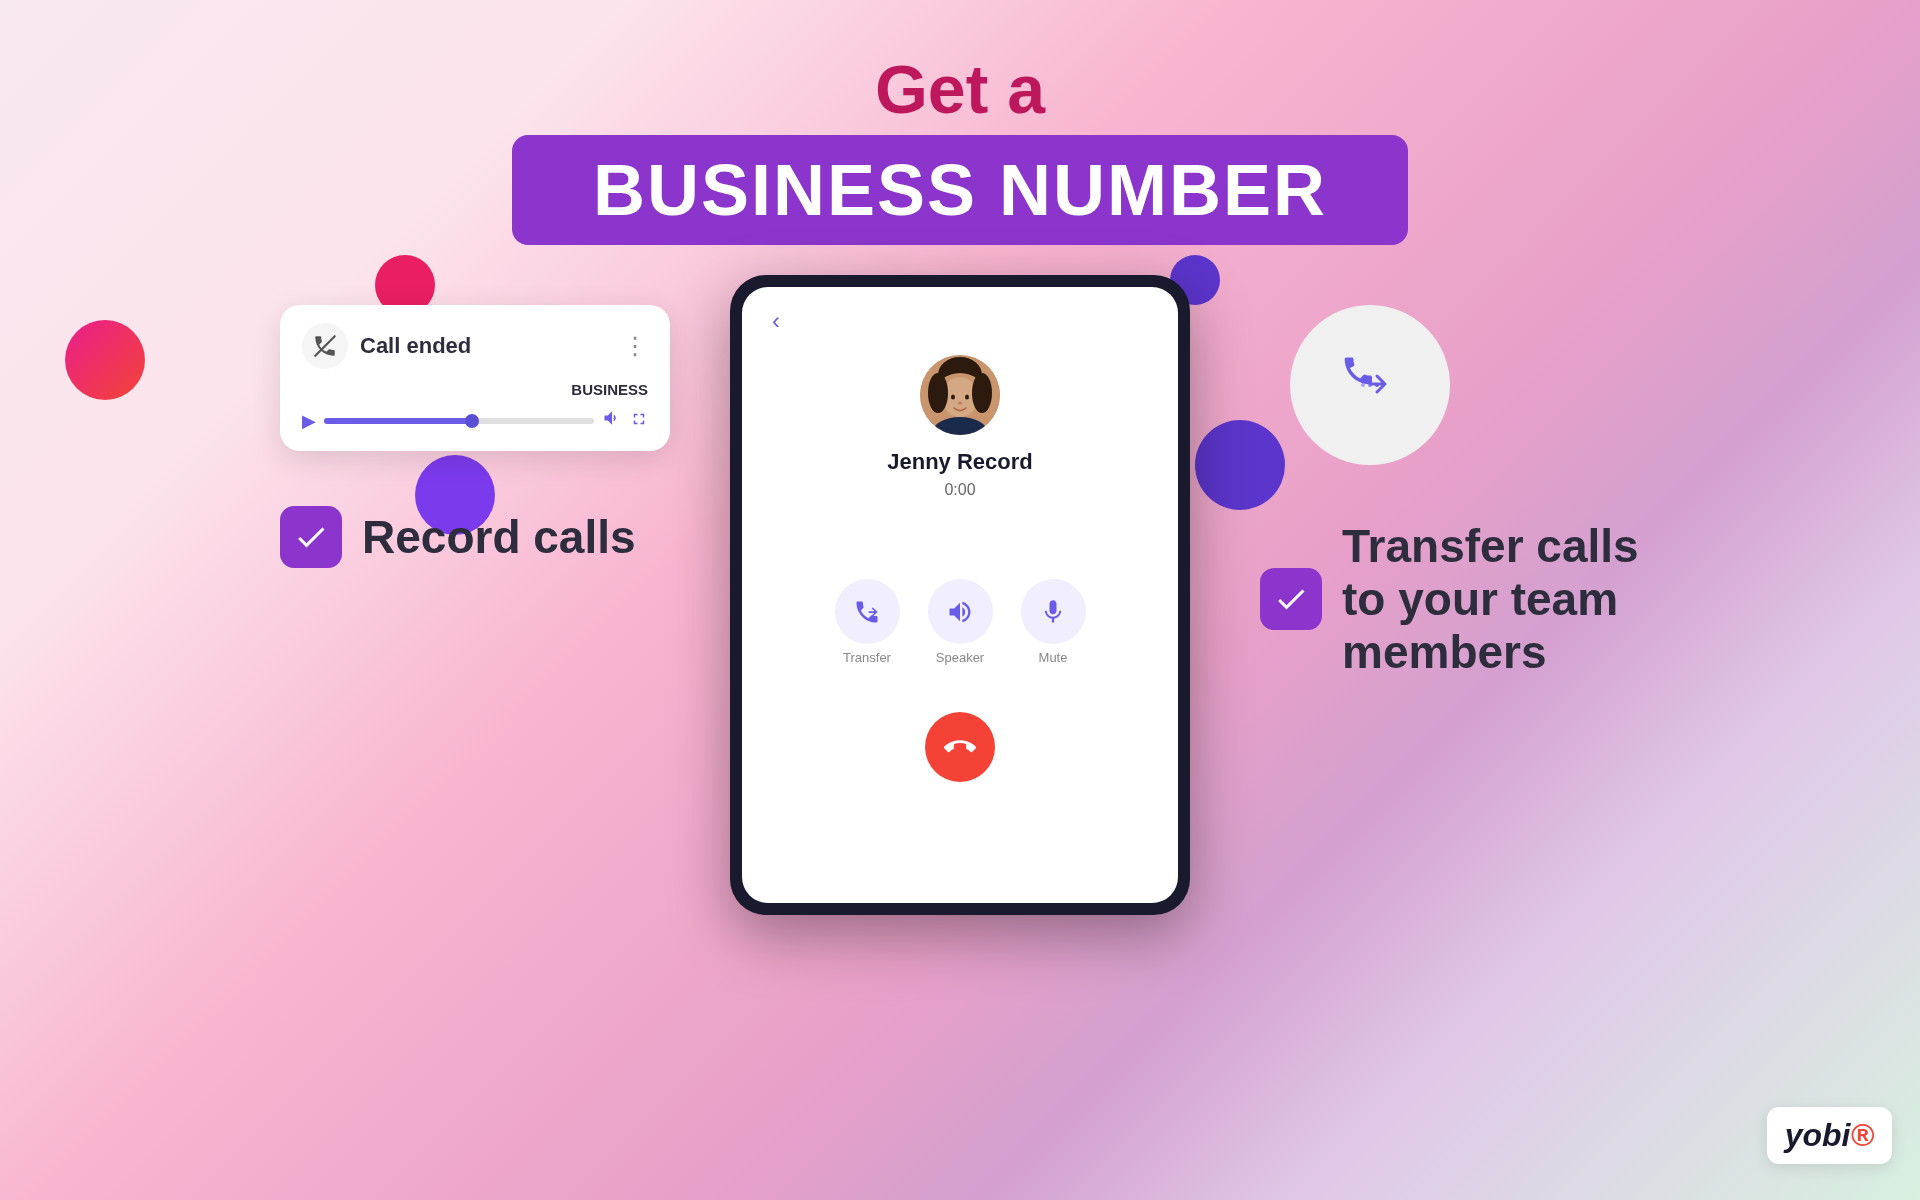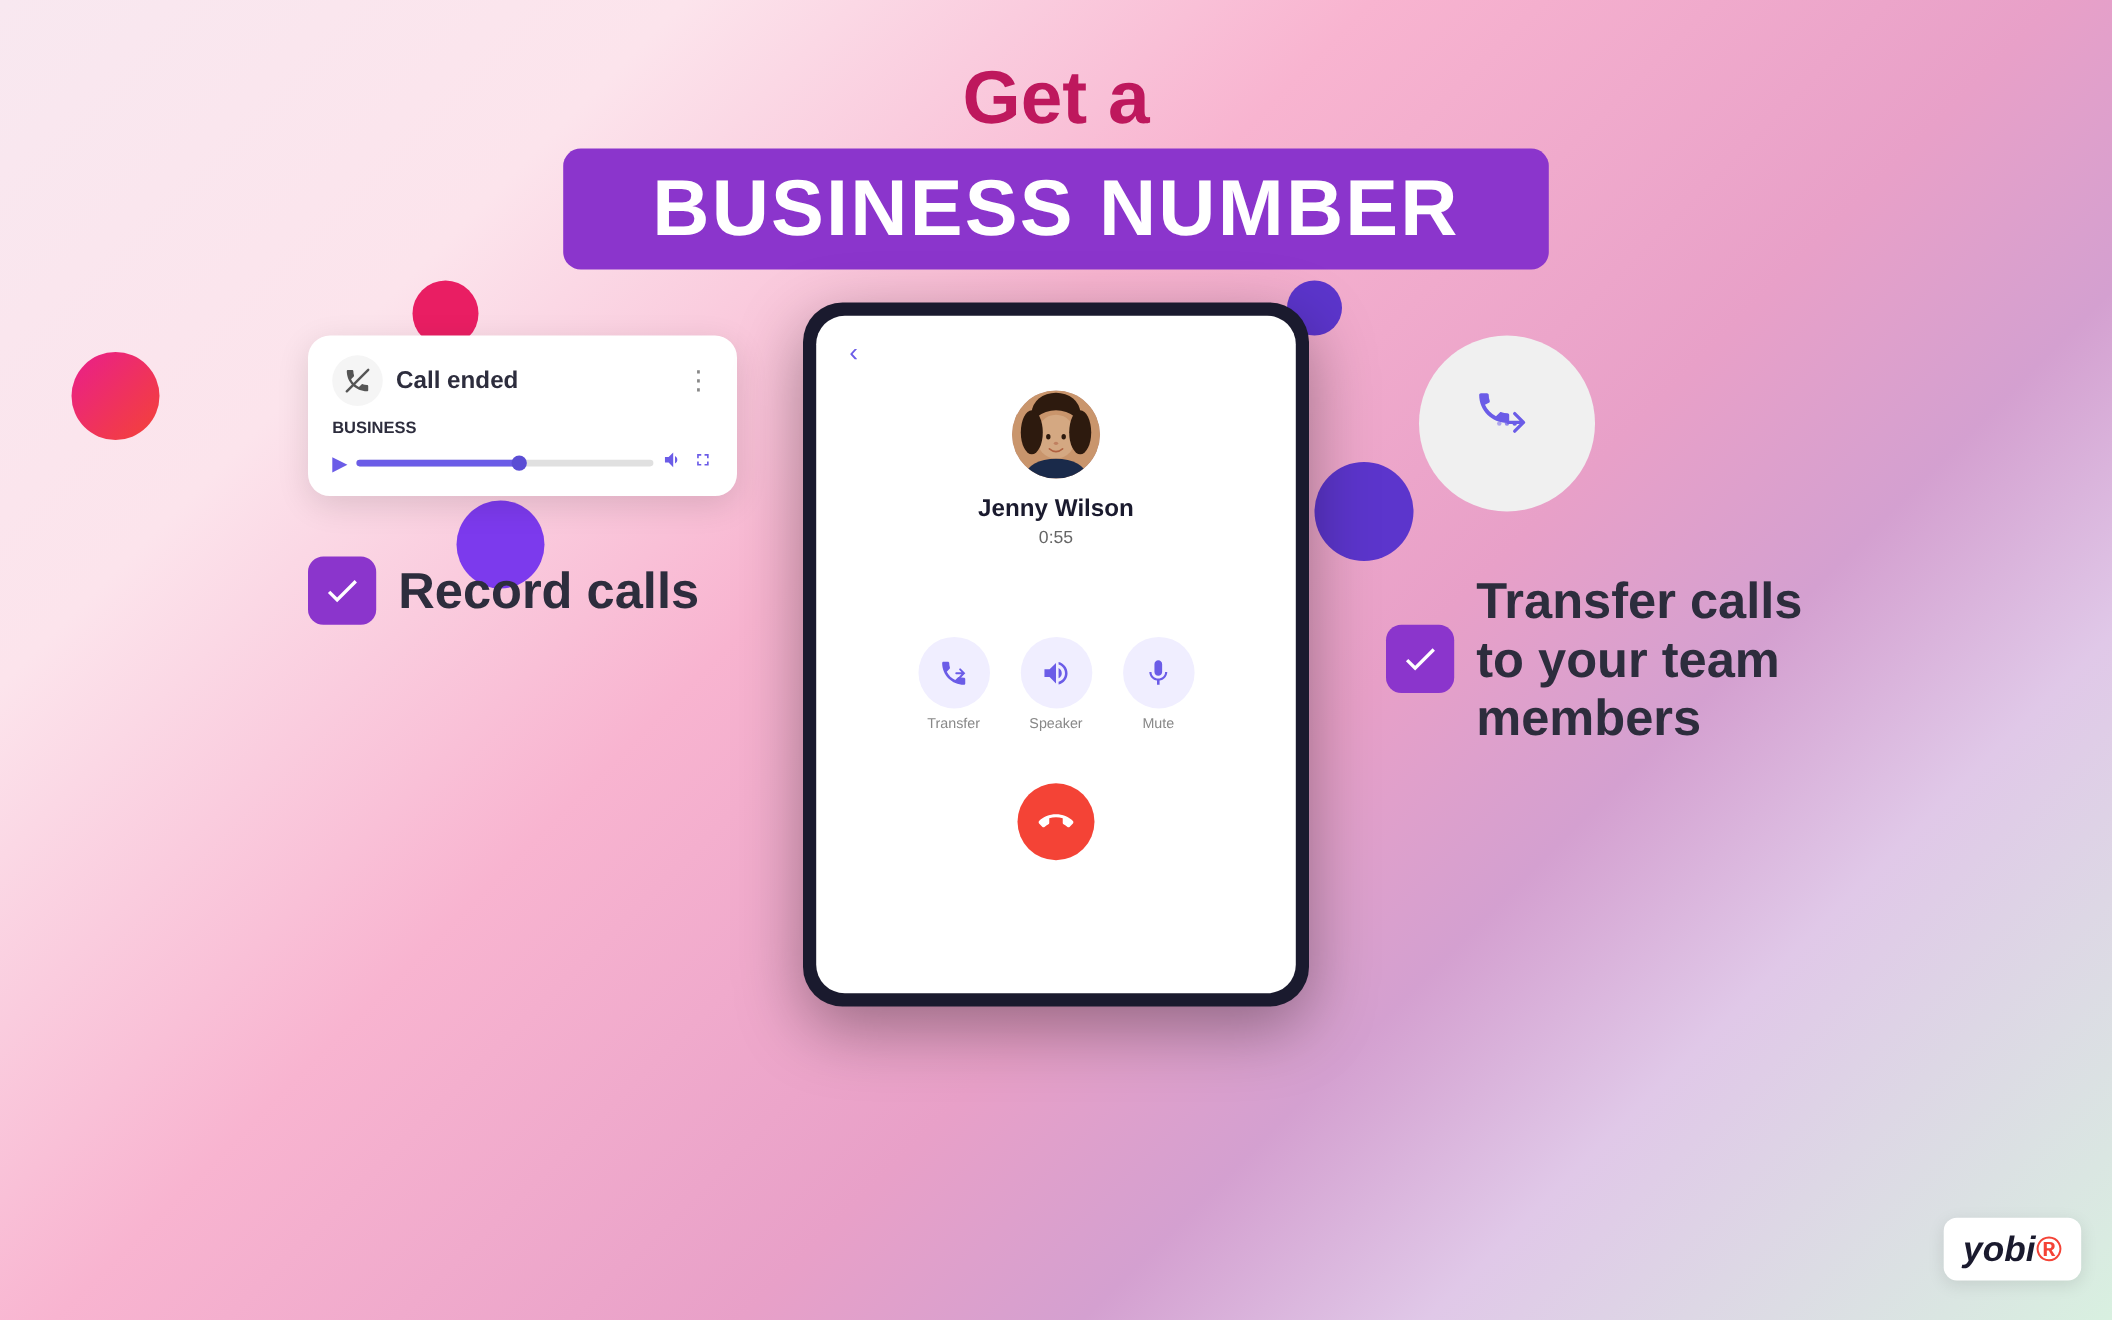--- a/index.html
+++ b/index.html
@@ -93,20 +93,21 @@
     }
 
     
     .left-panel {
       width: 480px;
       display: flex;
       flex-direction: column;
       align-items: flex-start;
       padding-top: 30px;
       padding-left: 60px;
+      text-align: right;
     }
 
     
     .call-ended-card {
       background: white;
       border-radius: 20px;
       padding: 18px 22px;
       width: 390px;
       box-shadow: 0 8px 30px rgba(0,0,0,0.12);
       margin-bottom: 55px;
@@ -480,23 +481,23 @@
 
             <ellipse cx="33" cy="42" rx="2" ry="2.5" fill="#2d1a0e"></ellipse>
             <ellipse cx="47" cy="42" rx="2" ry="2.5" fill="#2d1a0e"></ellipse>
 
             <ellipse cx="40" cy="48" rx="2" ry="1.5" fill="#c08060"></ellipse>
 
             <path d="M34 53 Q40 58 46 53" stroke="#b06040" stroke-width="1.5" fill="none" stroke-linecap="round"></path>
           </svg>
         </div>
 
-        <div class="contact-name">Jenny Wilson</div>
-
-        <div class="call-timer">0:55</div>
+        <div class="contact-name">Jenny Record</div>
+
+        <div class="call-timer">0:00</div>
 
         <div class="call-controls">
           <div class="control-btn-wrap">
             <div class="control-btn">
               <svg width="28" height="28" viewBox="0 0 24 24" fill="#6b5ce7">
                 <path d="M6.62 10.79c1.44 2.83 3.76 5.14 6.59 6.59l2.2-2.2c.27-.27.67-.36 1.02-.24 1.12.37 2.33.57 3.57.57.55 0 1 .45 1 1V20c0 .55-.45 1-1 1-9.39 0-17-7.61-17-17 0-.55.45-1 1-1h3.5c.55 0 1 .45 1 1 0 1.25.2 2.45.57 3.57.11.35.03.74-.25 1.02l-2.2 2.2z"></path>
                 <path d="M17 9l3 3-3 3M20 12H14" stroke="#6b5ce7" stroke-width="1.5" fill="none" stroke-linecap="round"></path>
               </svg>
             </div>
             <span class="control-label">Transfer</span>

